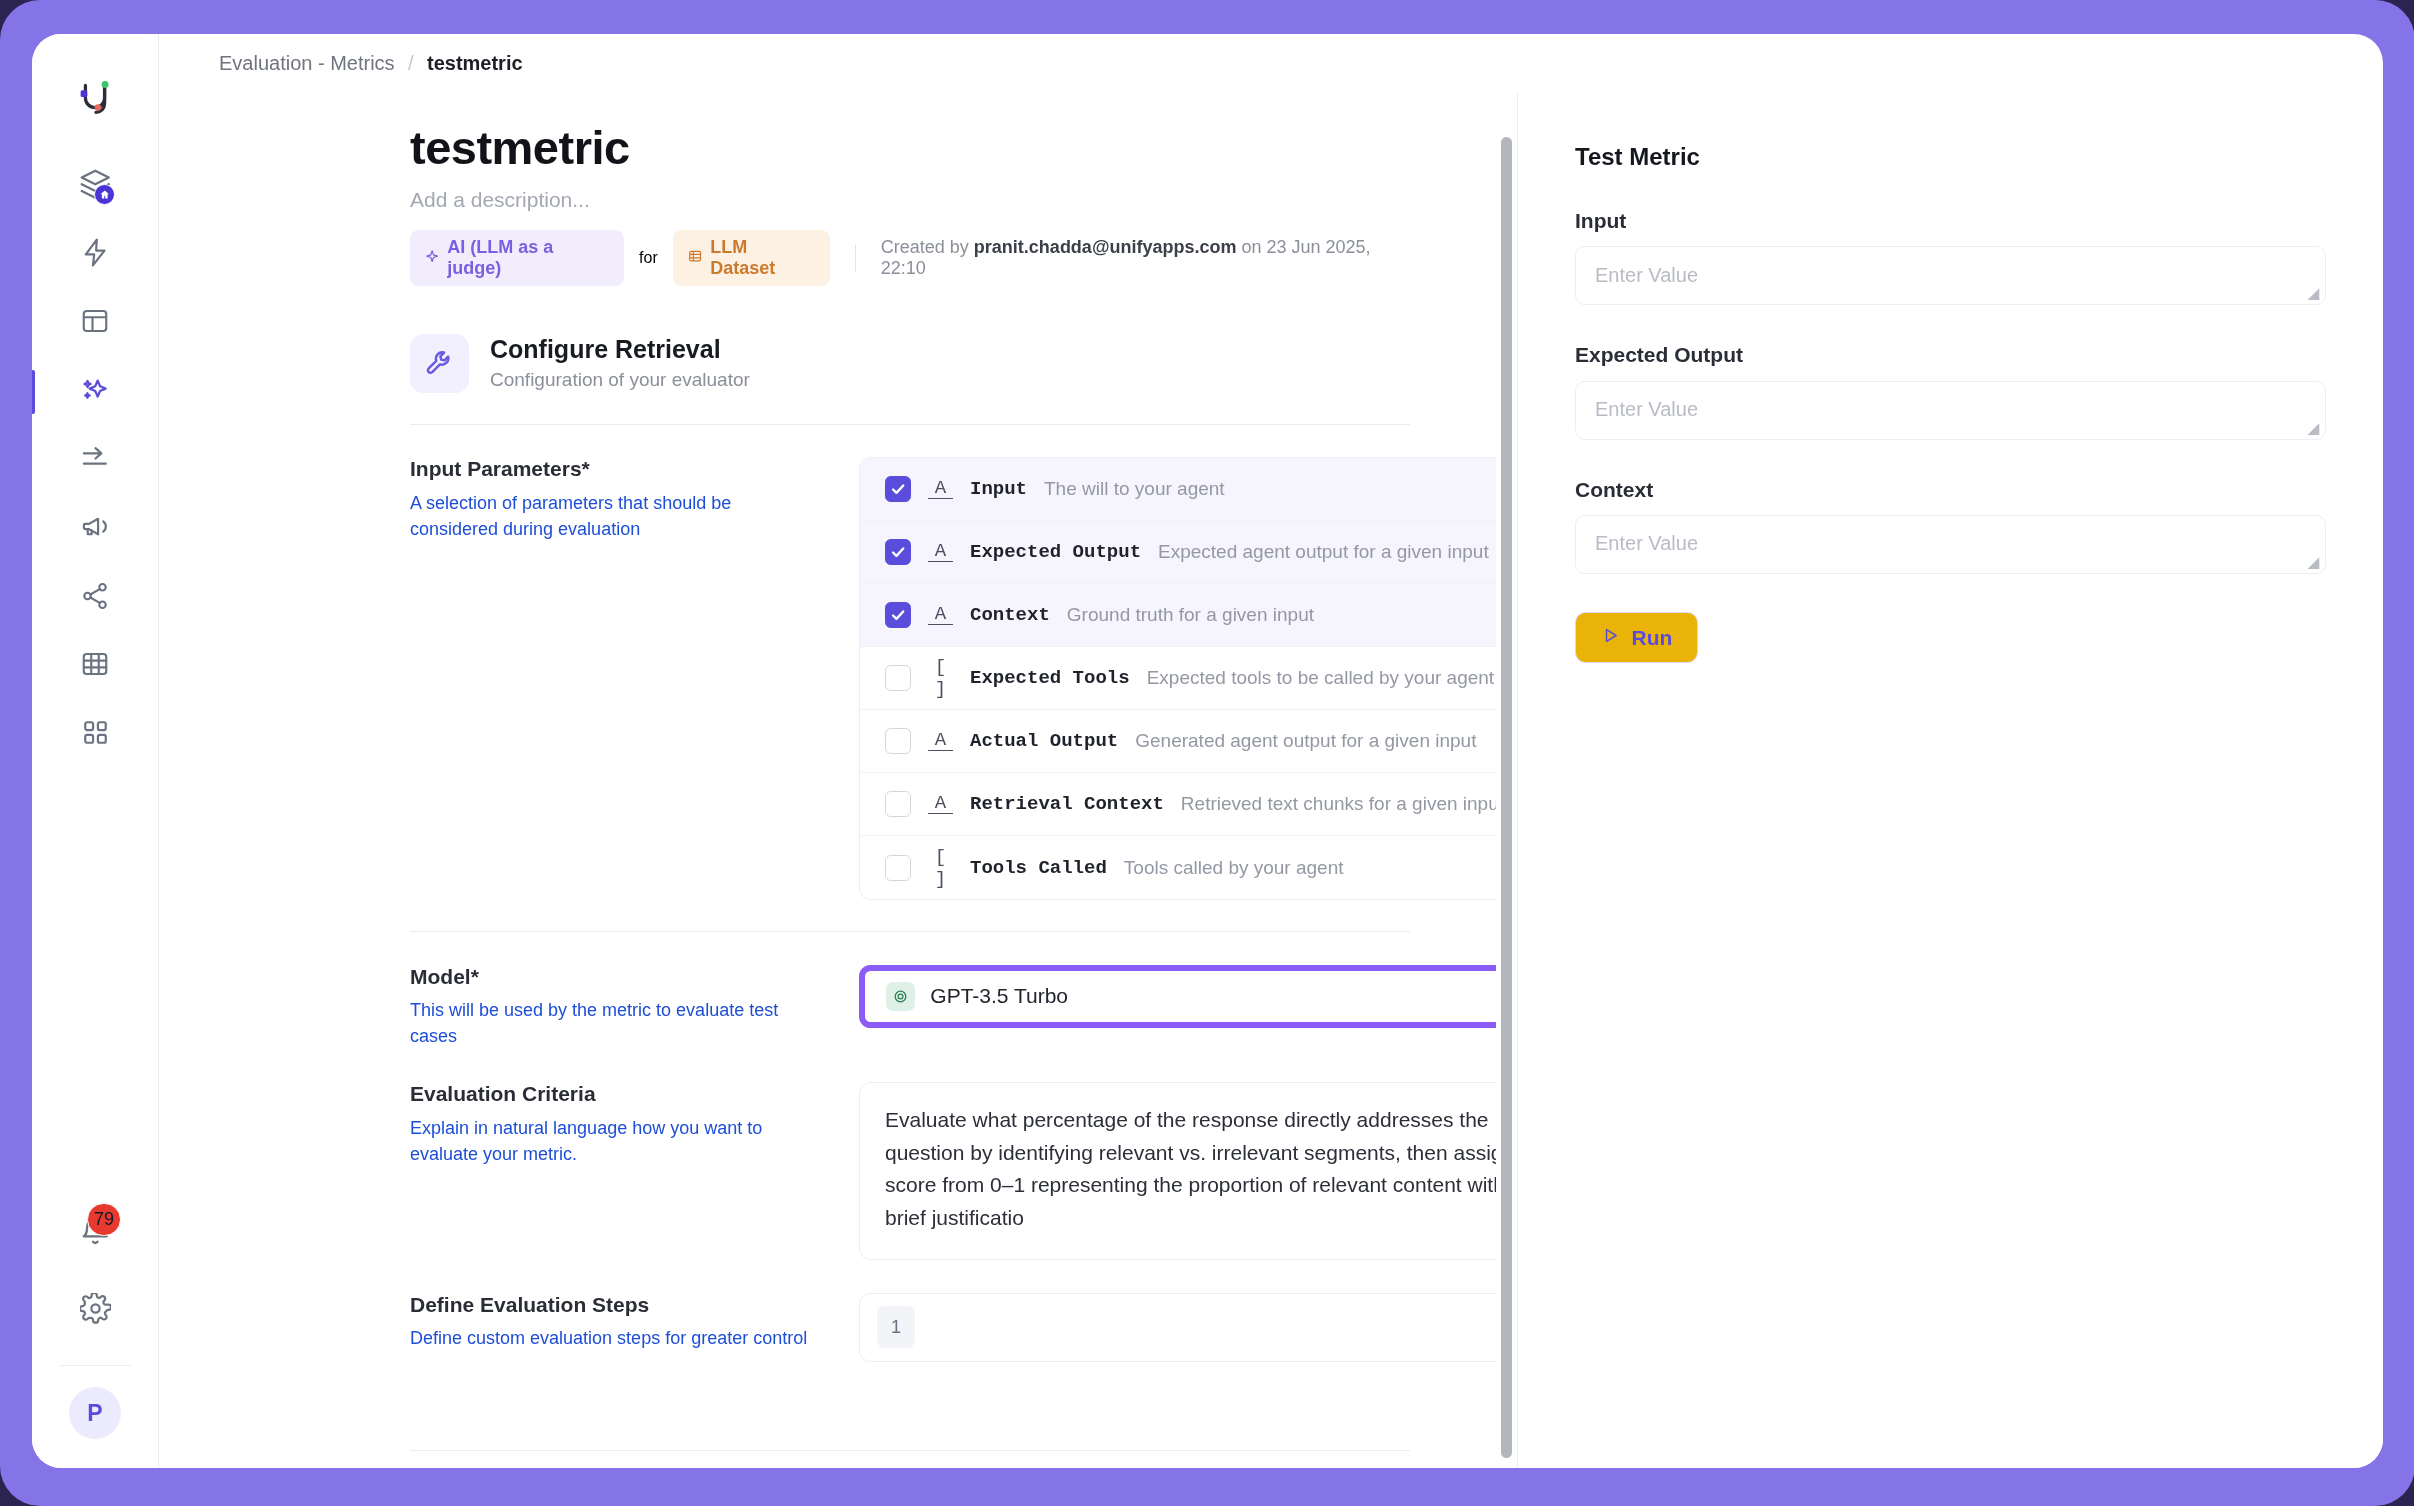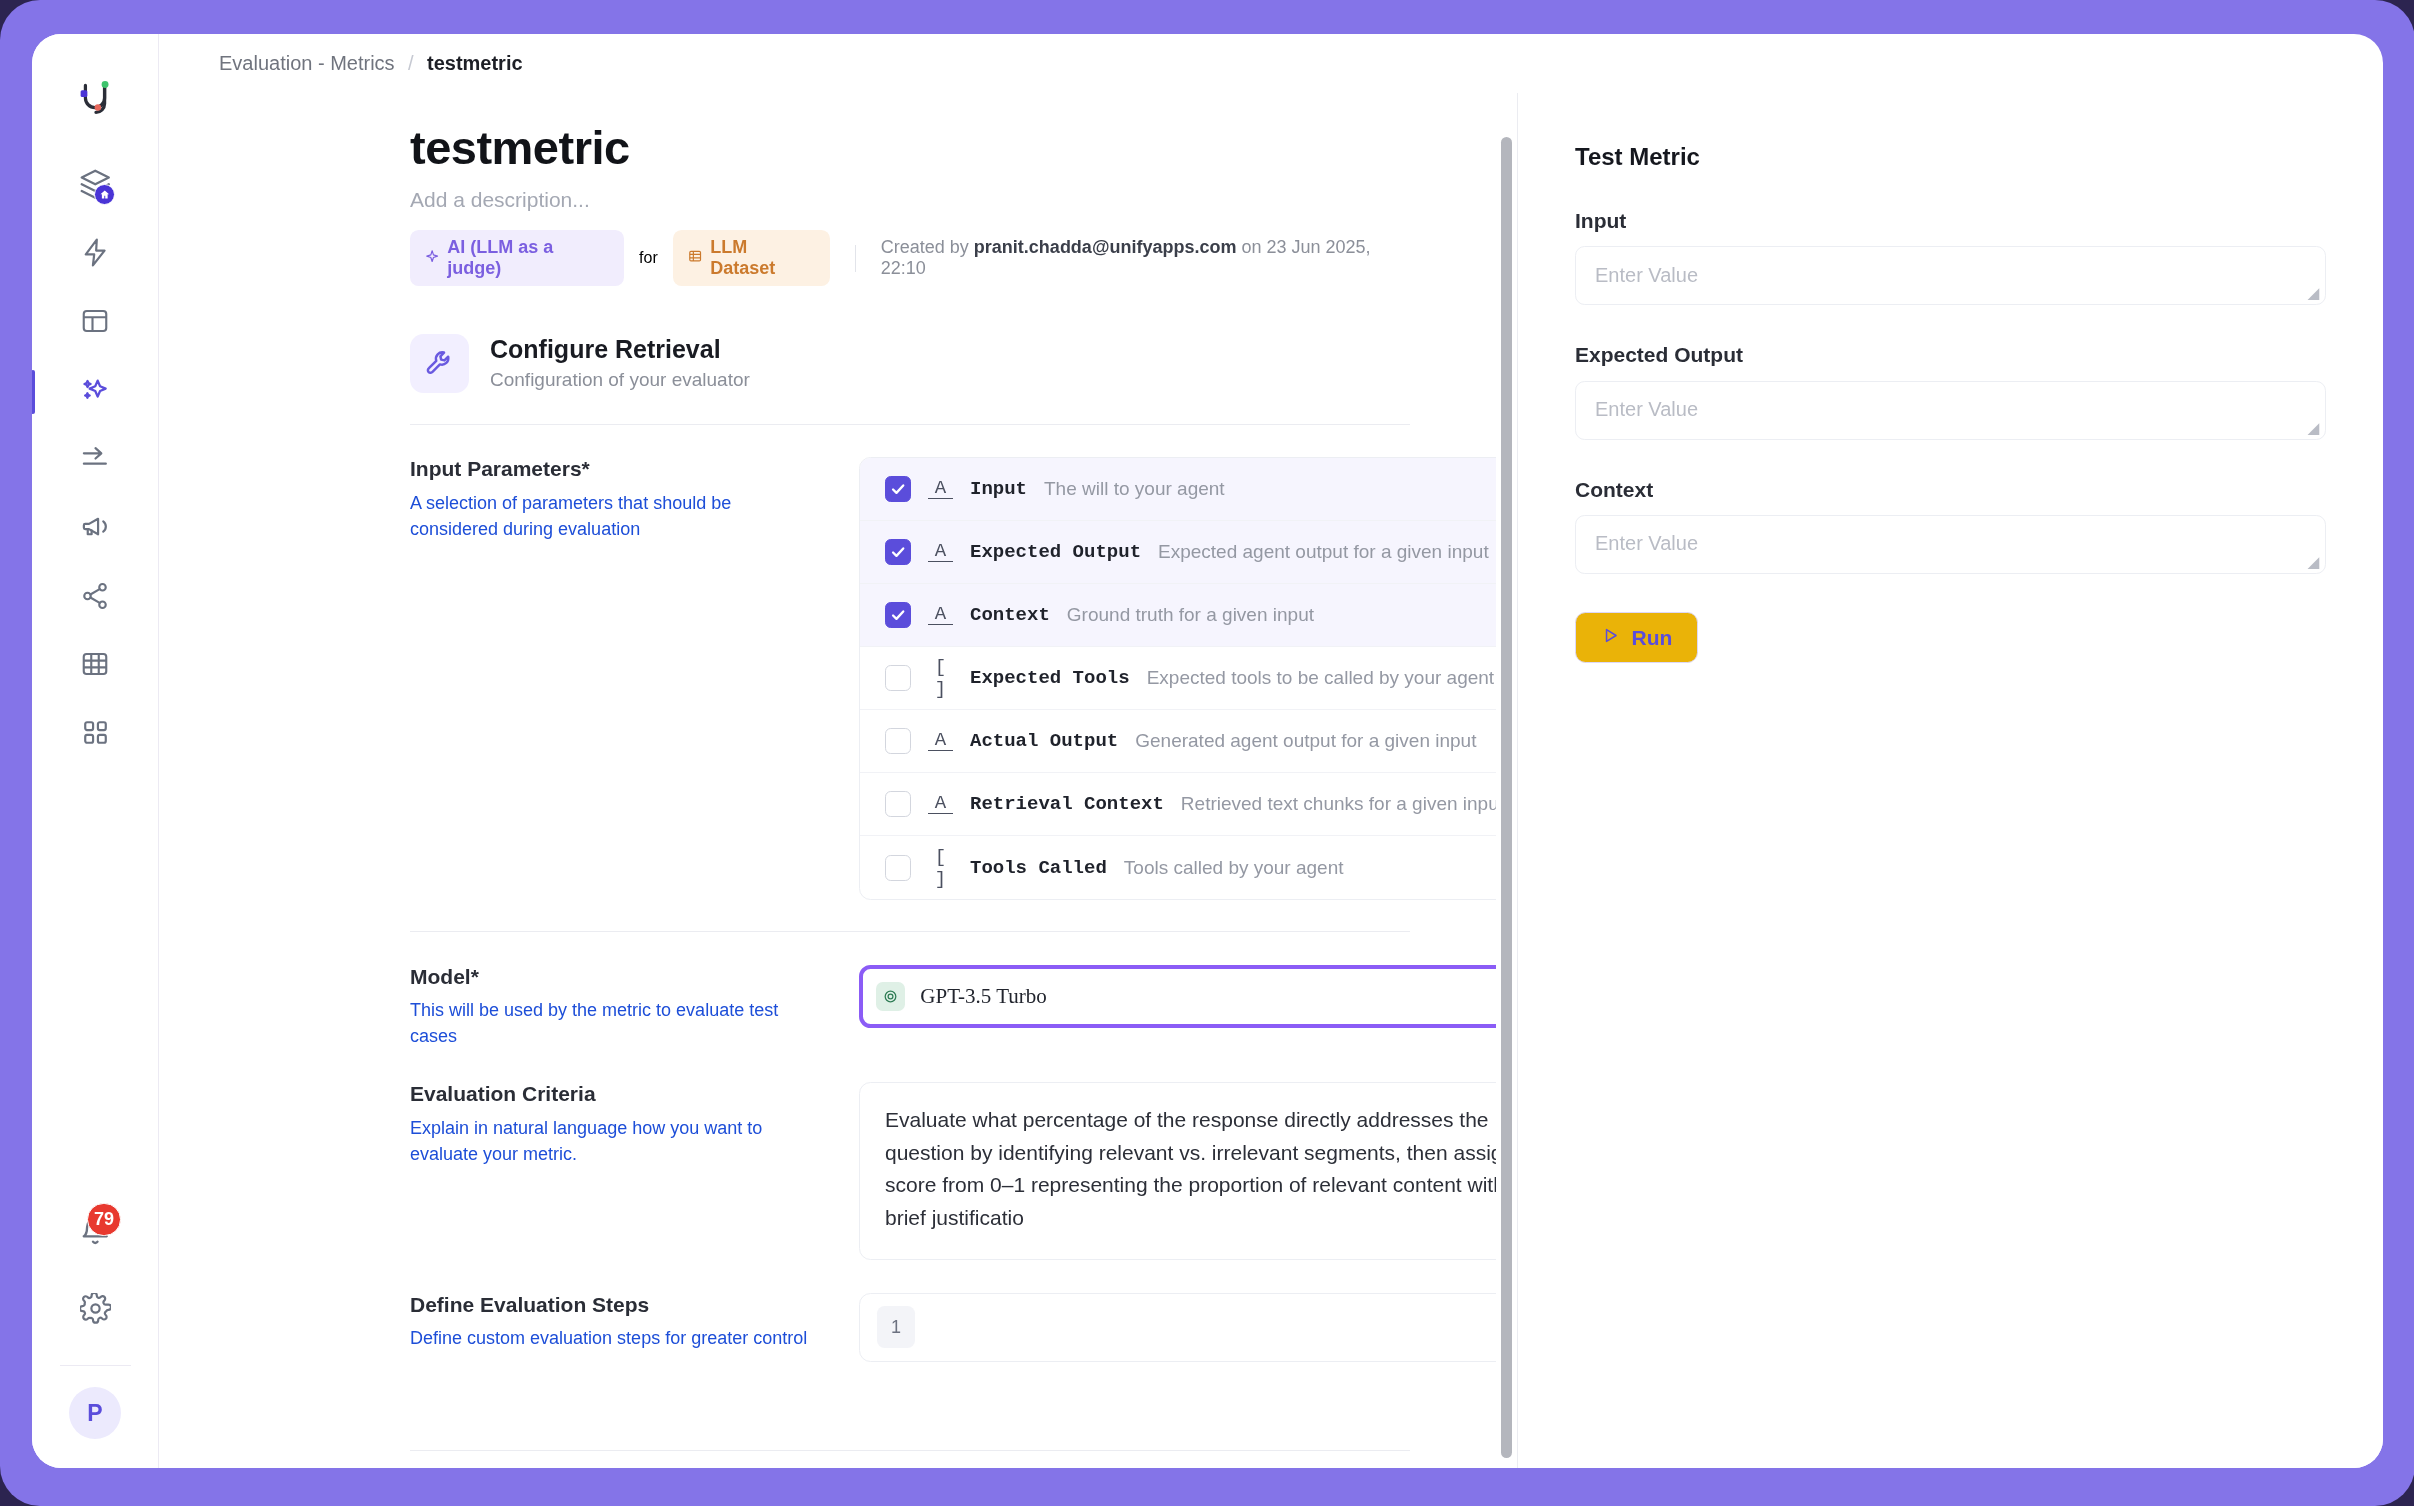--- a/index.html
+++ b/index.html
@@ -67,23 +67,23 @@
     border: 1.9px solid #fff;
   }
   .rail-bottom { position: absolute; bottom: 29px; width: 100%;
                  display: flex; flex-direction: column; align-items: center; }
   .bell-wrap { position: relative; width: 59px; height: 59px;
                display: flex; align-items: center; justify-content: center;
                color: #6b7280; margin-bottom: 17px; }
   .bell-badge {
     position: absolute; top: -1.9px; right: 3.8px;
     min-width: 32.5px; height: 32.5px; padding: 0 5.7px;
-    background: #e8392f; color: #ffffff;
+    background: #e8392f; color: #0f172a;
     border-radius: 16.3px;
-    font-size: 18px; font-weight: bold;
+    font-size: 18px; font-weight: normal;
     display: flex; align-items: center; justify-content: center;
     border: 1.9px solid #fff;
   }
   .rail-sep { width: 71px; height: 1px; background: #eceaf3; margin: 15.3px 0 21px; }
   .avatar {
     width: 52px; height: 52px; border-radius: 50%;
     background: #eceafd; color: #5b4ddb;
     display: flex; align-items: center; justify-content: center;
     font-size: 23px; font-weight: bold;
   }
@@ -169,25 +169,24 @@
     font-size: 19px; color: #4b5060; width: 25px; text-align: center;
     flex: 0 0 25px;
   }
   .type-ico.text { border-bottom: 1.9px solid #4b5060; line-height: 1; padding-bottom: 1.9px; height: 20px; }
   .p-name { font-family: "Liberation Mono", monospace; font-weight: bold; color: #1f222b; font-size: 19px; white-space: nowrap; }
   .p-desc { color: #9498a3; font-size: 19px; white-space: nowrap; }
 
   
   .select {
     width: 700px; height: 63px;
-    border: 4px solid #8b5cf6; border-radius: 11.5px;
-    display: flex; align-items: center; padding: 0 13px;
+    border: 6px solid #8b5cf6; border-radius: 11.5px;
+    display: flex; align-items: center; padding: 0 21px;
     gap: 15.3px; font-size: 21px; color: #22252e;
     background: #fff;
-    font-family: Liberation Serif, serif;
   }
   .model-ico {
     width: 29px; height: 29px; border-radius: 6.7px;
     background: #dff0e6;
     display: flex; align-items: center; justify-content: center;
     color: #2f7d55; flex: 0 0 29px;
   }
 
   
   .criteria {

